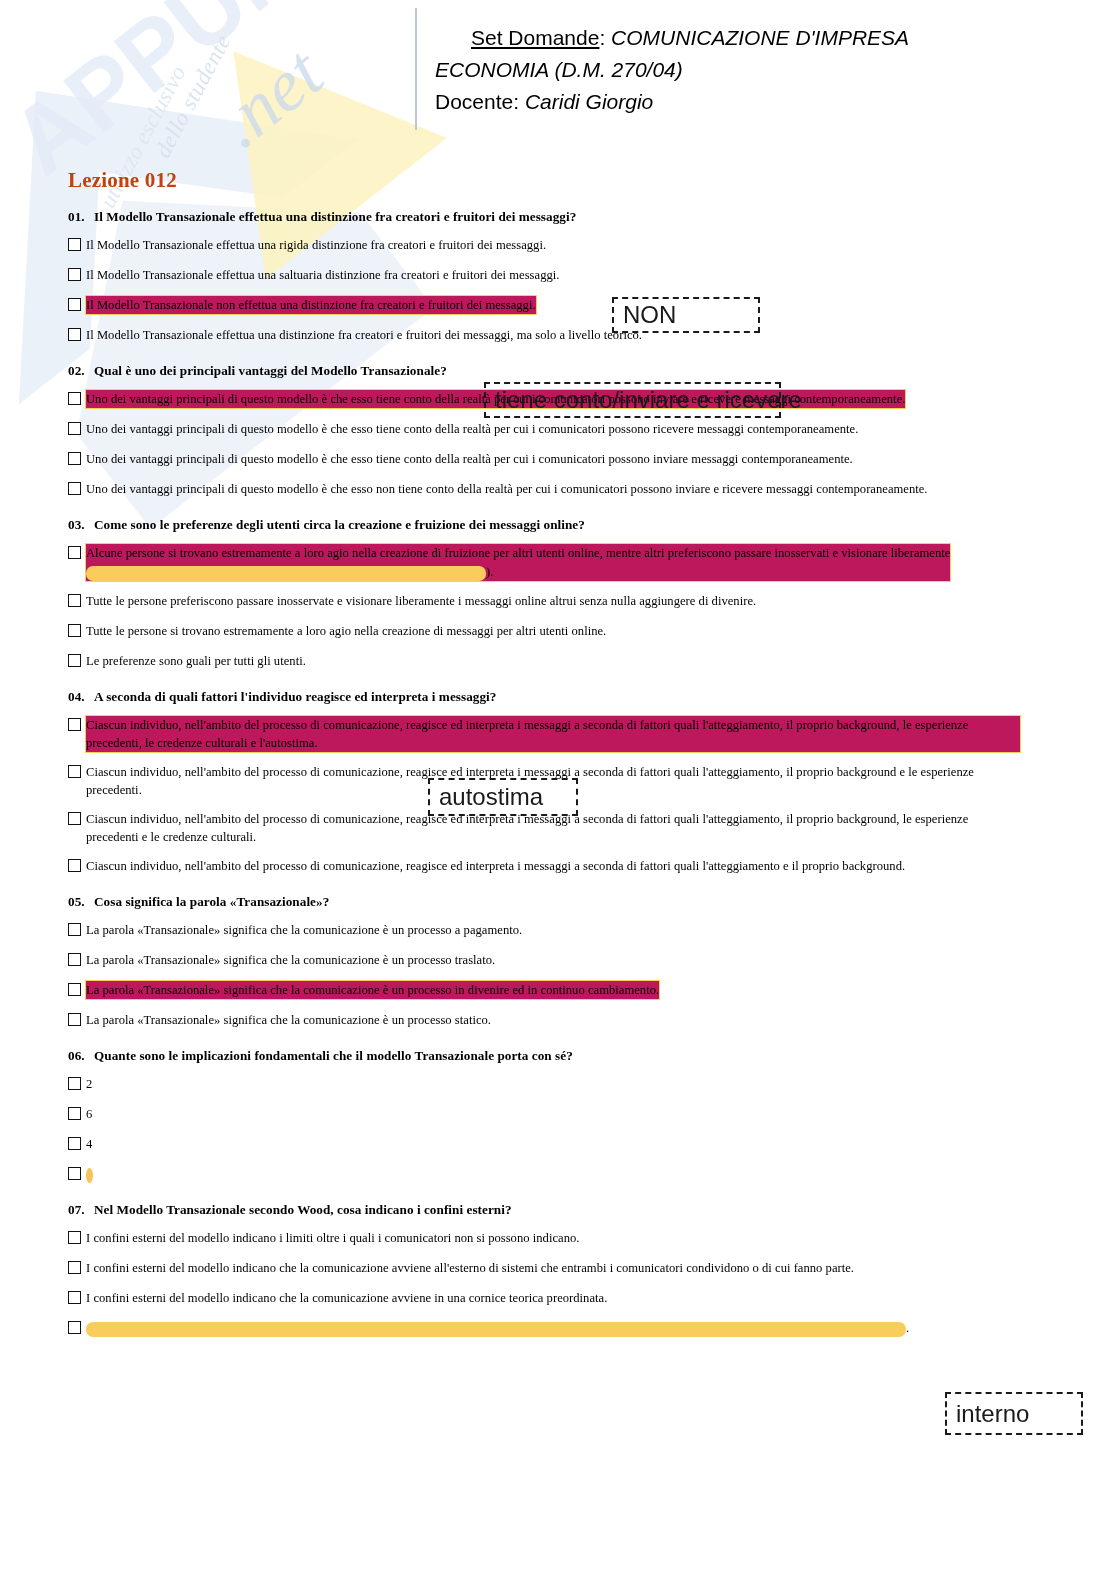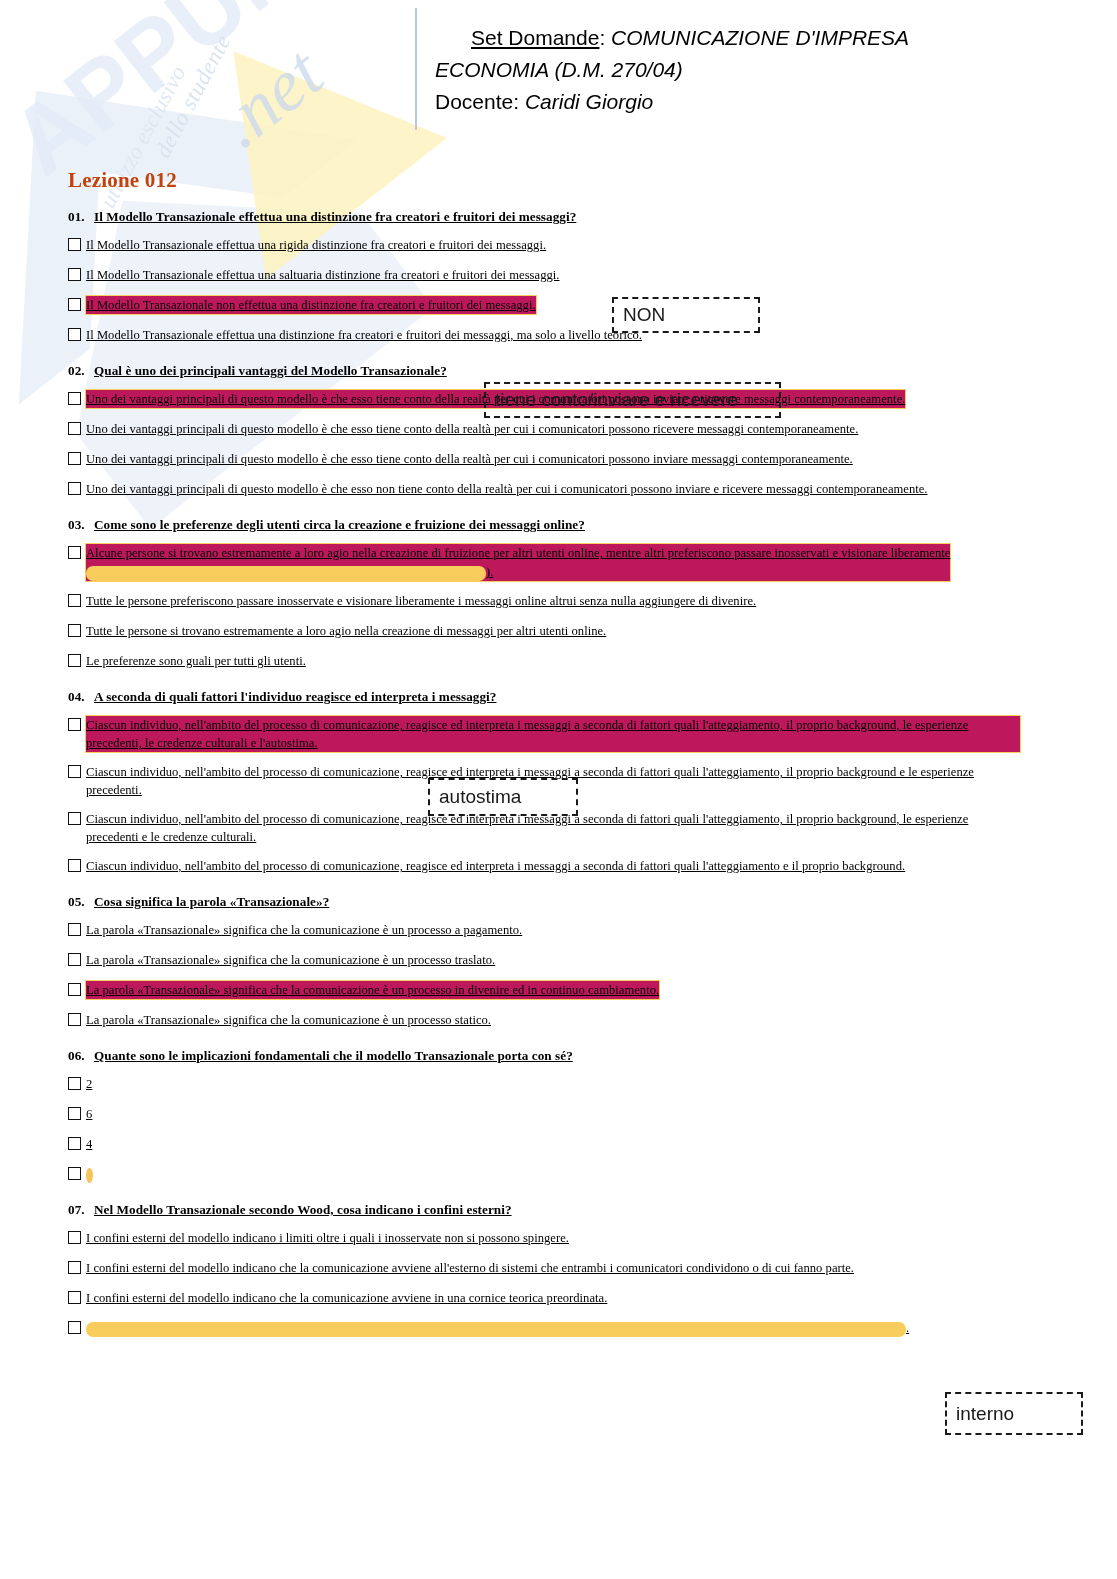--- a/index.html
+++ b/index.html
@@ -130,21 +130,21 @@
     z-index: 2;
   }
   .lesson-title {
     font-family: "Liberation Serif", serif;
     font-size: 21px;
     font-weight: bold;
     color: #c2410c;
     margin: 0 0 16px 0;
     letter-spacing: .2px;
   }
-  .question-block { margin-bottom: 18px; text-decoration: underline; }
+  .question-block { margin-bottom: 18px; }
   .q-text {
     font-family: "Liberation Serif", serif;
     font-size: 13.2px;
     font-weight: bold;
     color: #000;
     margin: 0 0 11px 0;
     letter-spacing: .05px;
   }
   .q-num { display: inline-block; min-width: 26px; }
 
@@ -200,21 +200,21 @@
     font-size: 12.6px;
     color: #000;
   }
 
   
   .annot {
     position: absolute;
     border: 2px dashed #1a1a1a;
     background: transparent;
     font-family: "Liberation Sans", sans-serif;
-    font-size: 19px;
+    font-size: 24px;
     color: #1a1a1a;
     display: flex;
     align-items: center;
     padding-left: 9px;
     z-index: 5;
     white-space: nowrap;
   }
   #annot-non     { left: 612px;  top: 297px;  width: 148px; height: 36px; }
   #annot-tiene   { left: 484px;  top: 382px;  width: 297px; height: 36px; }
   #annot-auto    { left: 428px;  top: 778px;  width: 150px; height: 38px; }
@@ -356,21 +356,21 @@
         </div>
         <div class="answer">
           <span class="checkbox"></span>
           <span class="a-text"><span class="tiny-blob"></span></span>
         </div>
       </div>
       <div class="question-block">
         <p class="q-text"><span class="q-num">07.</span><span>Nel Modello Transazionale secondo Wood, cosa indicano i confini esterni?</span></p>
         <div class="answer">
           <span class="checkbox"></span>
-          <span class="a-text">I confini esterni del modello indicano i limiti oltre i quali i inosservate non si possono spingere.</span>
+          <span class="a-text">I confini esterni del modello indicano i limiti oltre i quali i comunicatori non si possono indicano.</span>
         </div>
         <div class="answer">
           <span class="checkbox"></span>
           <span class="a-text">I confini esterni del modello indicano che la comunicazione avviene all'esterno di sistemi che entrambi i comunicatori condividono o di cui fanno parte.</span>
         </div>
         <div class="answer">
           <span class="checkbox"></span>
           <span class="a-text">I confini esterni del modello indicano che la comunicazione avviene in una cornice teorica preordinata.</span>
         </div>
         <div class="answer">

